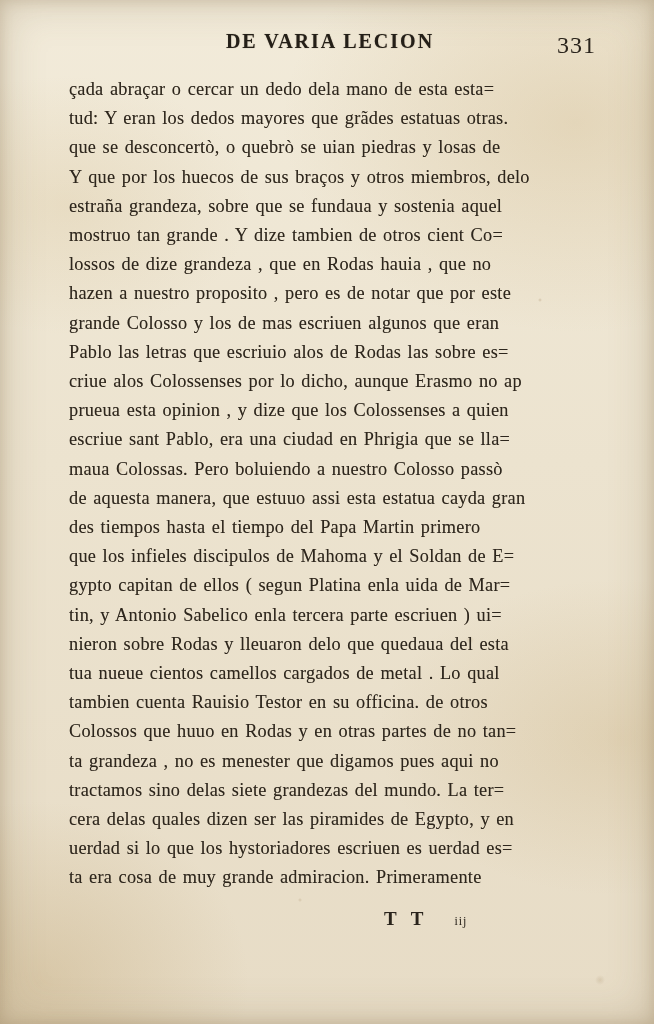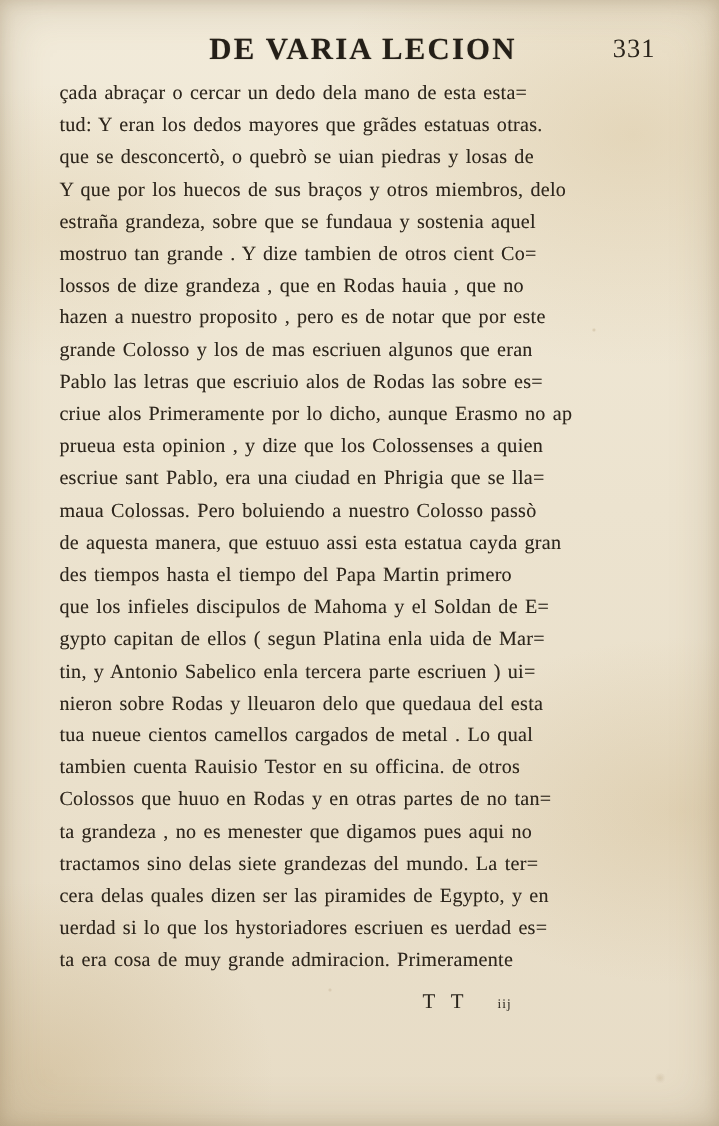--- a/index.html
+++ b/index.html
@@ -57,21 +57,21 @@
 
   .header {
     display: flex;
     align-items: baseline;
     justify-content: center;
     position: relative;
     margin: 6px 0 10px 0;
     height: 30px;
   }
   .running-title {
-    font-size: 28px;
+    font-size: 20px;
     letter-spacing: 2.0px;
     font-weight: 600;
     color: #241f18;
     text-align: center;
     font-variant: small-caps;
     text-shadow: 0 0 1px rgba(60,45,25,0.45);
   }
   .folio {
     position: absolute;
     right: 10px;
@@ -85,35 +85,35 @@
     font-size: 18.3px;
     line-height: 29.2px;
     text-align: justify;
     text-align-last: left;
     color: #2d261d;
     letter-spacing: 0.25px;
     word-spacing: 1.6px;
     text-shadow: 0 0 .6px rgba(55,40,20,0.35);
   }
   .body-text p {
-    margin: 0;
+    margin: 15px;
     text-indent: 0;
   }
   .line {
     display: block;
     white-space: pre-wrap;
   }
 
   .signature {
     margin-top: 12px;
     padding-left: 330px;
     font-size: 19px;
     letter-spacing: 3px;
   }
-  .signature .sig-mark { letter-spacing: 5px; }
+  .signature .sig-mark { letter-spacing: 5px; font-weight: bold; }
   .signature .sig-num { margin-left: 26px; font-size: 12px; letter-spacing: 1px; }
 
   .bottom-blank { height: 110px; }
 </style>
 </head>
 <body>
 
 <div id="page">
   <div class="content">
 
@@ -127,21 +127,21 @@
         <span class="line">çada abraçar o cercar un dedo dela mano de esta esta=</span>
         <span class="line">tud: Y eran los dedos mayores que grãdes estatuas otras.</span>
         <span class="line">que se desconcertò, o quebrò se uian piedras y losas de</span>
         <span class="line">Y que por los huecos de sus braços y otros miembros, delo</span>
         <span class="line">estraña grandeza, sobre que se fundaua y sostenia aquel</span>
         <span class="line">mostruo tan grande . Y dize tambien de otros cient Co=</span>
         <span class="line">lossos de dize grandeza , que en Rodas hauia , que no</span>
         <span class="line">hazen a nuestro proposito , pero es de notar que por este</span>
         <span class="line">grande Colosso y los de mas escriuen algunos que eran</span>
         <span class="line">Pablo las letras que escriuio alos de Rodas las sobre es=</span>
-        <span class="line">criue alos Primeramente por lo dicho, aunque Erasmo no ap</span>
+        <span class="line">criue alos Colossenses por lo dicho, aunque Erasmo no ap</span>
         <span class="line">prueua esta opinion , y dize que los Colossenses a quien</span>
         <span class="line">escriue sant Pablo, era una ciudad en Phrigia que se lla=</span>
         <span class="line">maua Colossas. Pero boluiendo a nuestro Colosso passò</span>
         <span class="line">de aquesta manera, que estuuo assi esta estatua cayda gran</span>
         <span class="line">des tiempos hasta el tiempo del Papa Martin primero</span>
         <span class="line">que los infieles discipulos de Mahoma y el Soldan de E=</span>
         <span class="line">gypto capitan de ellos ( segun Platina enla uida de Mar=</span>
         <span class="line">tin, y Antonio Sabelico enla tercera parte escriuen ) ui=</span>
         <span class="line">nieron sobre Rodas y lleuaron delo que quedaua del esta</span>
         <span class="line">tua nueue cientos camellos cargados de metal . Lo qual</span>

